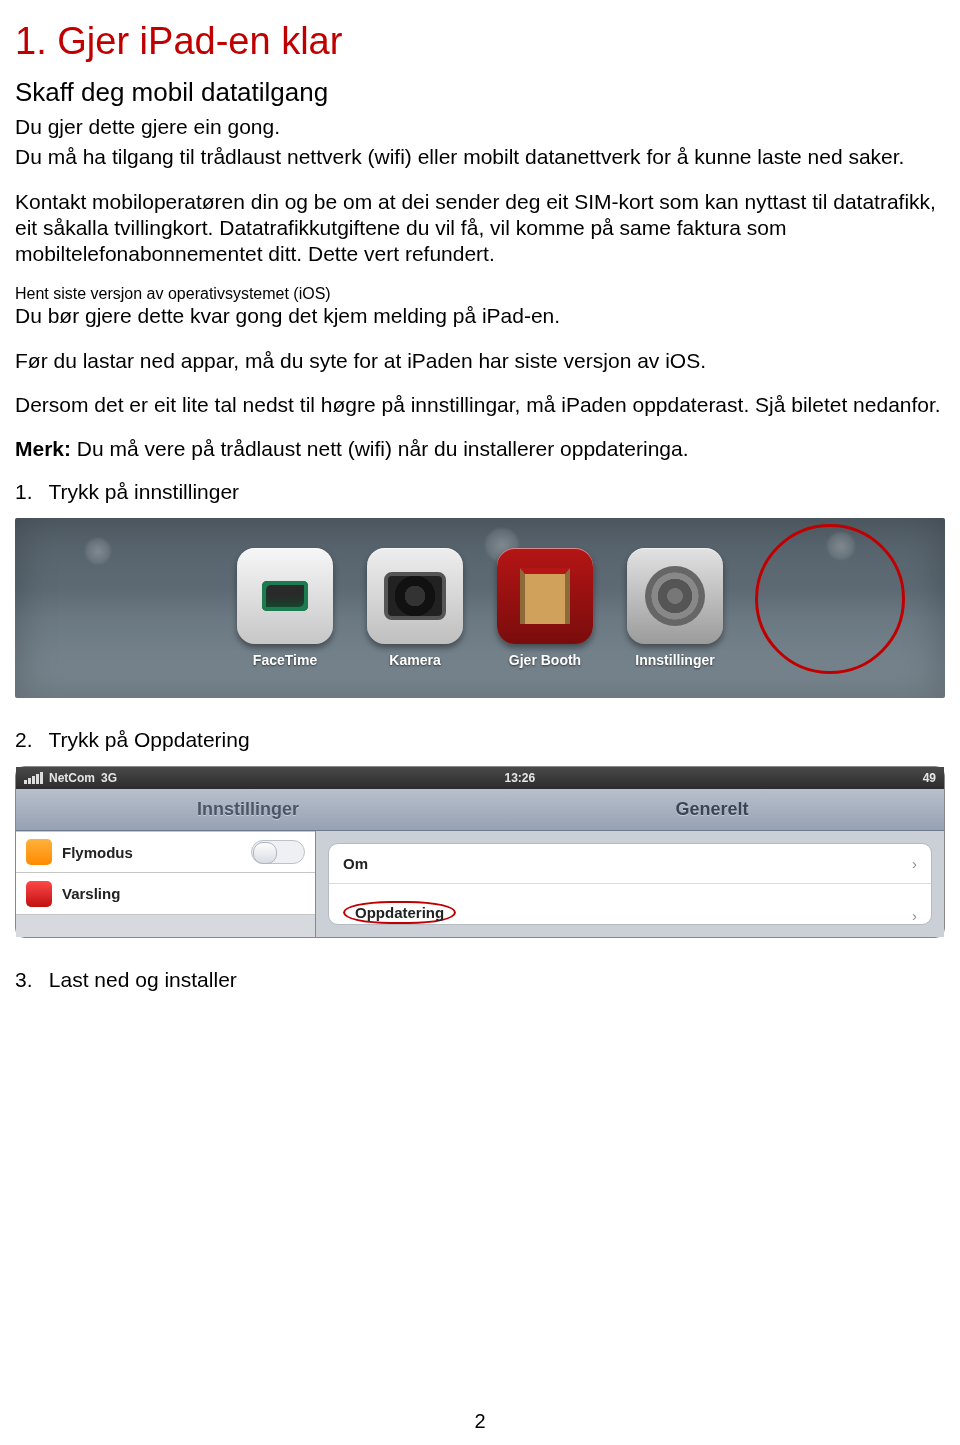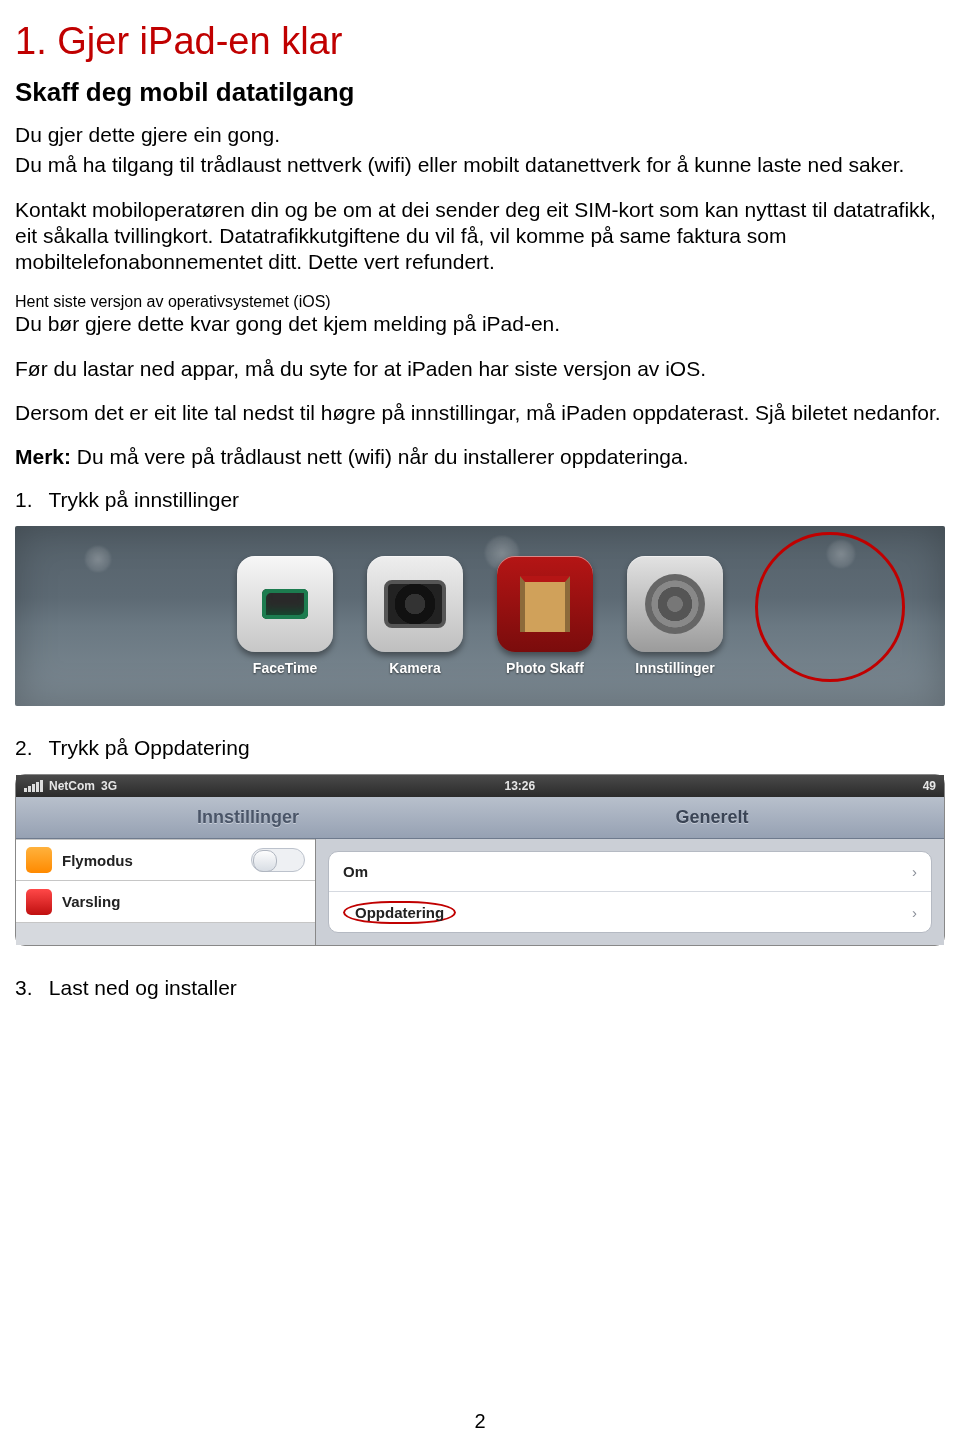--- a/index.html
+++ b/index.html
@@ -13,22 +13,22 @@
     position: relative;
   }
   .h1-red {
     color: #c00000;
     font-size: 38px;
     font-weight: normal;
     margin-bottom: 14px;
   }
   .sub1 {
     font-size: 26px;
-    font-weight: bold;
-    margin-bottom: 14px;
+    font-weight: normal;
+    margin-bottom: 6px;
   }
   .body-text {
     font-size: 21px;
     line-height: 1.25;
     margin-bottom: 18px;
   }
   .body-text.small-gap { margin-bottom: 4px; }
   .sub2 {
     font-size: 16px;
     font-weight: normal;
@@ -225,21 +225,21 @@
     background:linear-gradient(180deg,#fdfdfd,#d8dde4);border:1px solid #b0b6c0;
   }
   .card {
     background:#fff;border:1px solid #b5bac3;border-radius:10px;
     overflow:hidden;
   }
   .card-row{
     height:40px;border-bottom:1px solid #d5d9e0;display:flex;align-items:center;
     padding:0 14px;font-weight:bold;color:#222;justify-content:space-between;
   }
-  .card-row:last-child{border-bottom:none;}
+  .card-row:last-child{border-bottom:none;align-items:flex-end;}
   .chev{color:#8a8f99;font-weight:normal;}
   .oval-anno{
     border:2px solid #c00000;border-radius:50%/60%;
     padding:1px 10px;display:inline-block;
   }
   .page-num{
     position:absolute;
     bottom:12px;
     left:0;right:0;
     text-align:center;
@@ -283,21 +283,21 @@
     <div class="app">
       <div class="app-icon facetime-icon"></div>
       <div class="app-label">FaceTime</div>
     </div>
     <div class="app">
       <div class="app-icon kamera-icon"></div>
       <div class="app-label">Kamera</div>
     </div>
     <div class="app">
       <div class="app-icon photobooth-icon"></div>
-      <div class="app-label">Photo Skaff</div>
+      <div class="app-label">Gjer Booth</div>
     </div>
     <div class="app">
       <div class="app-icon settings-icon">
         <div class="gear"></div>
       </div>
       <div class="app-label">Innstillinger</div>
     </div>
   </div>
   <div class="circle-anno"></div>
 </div>

